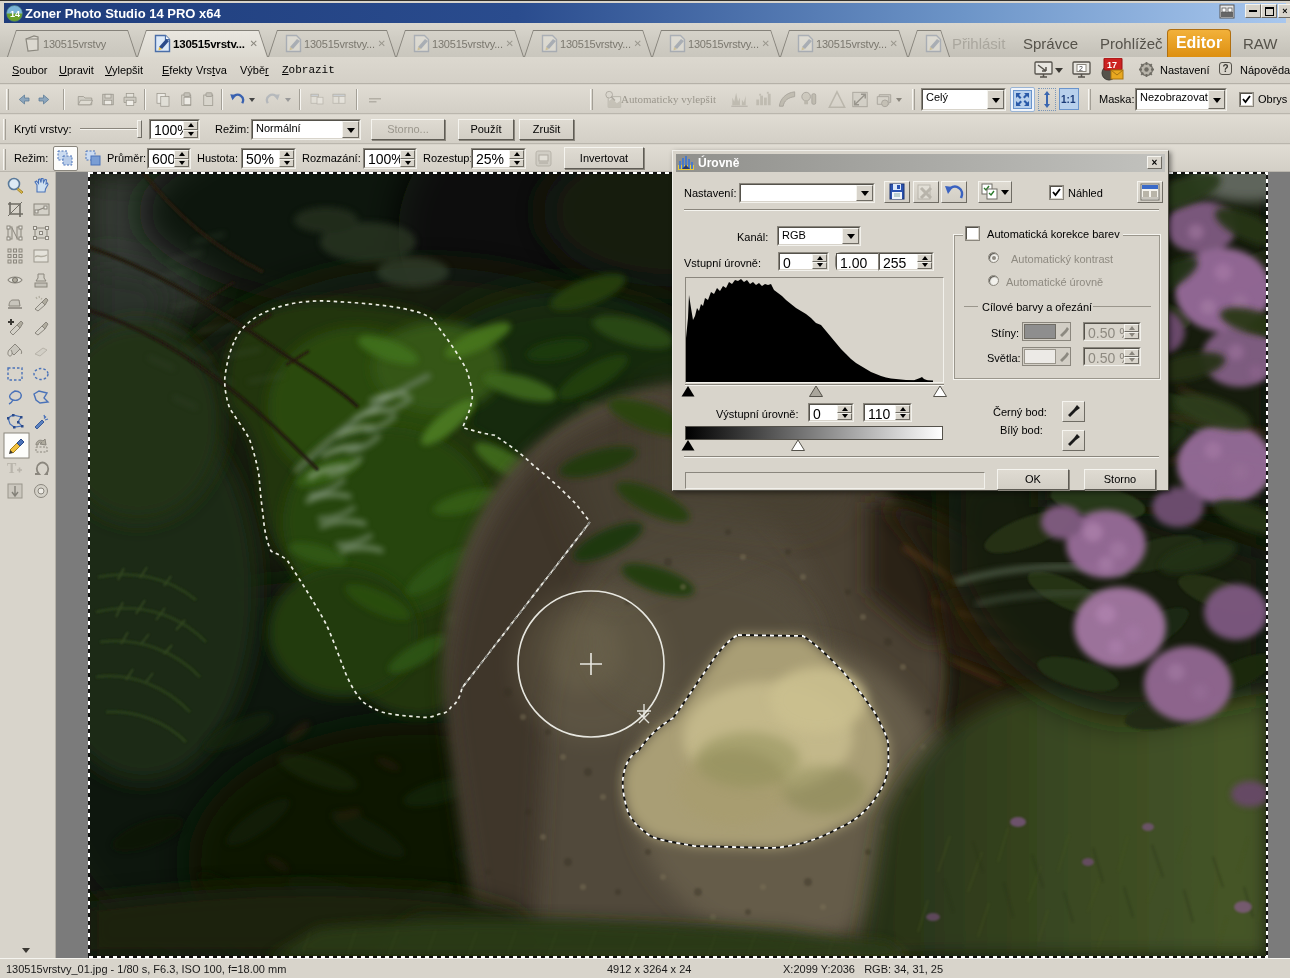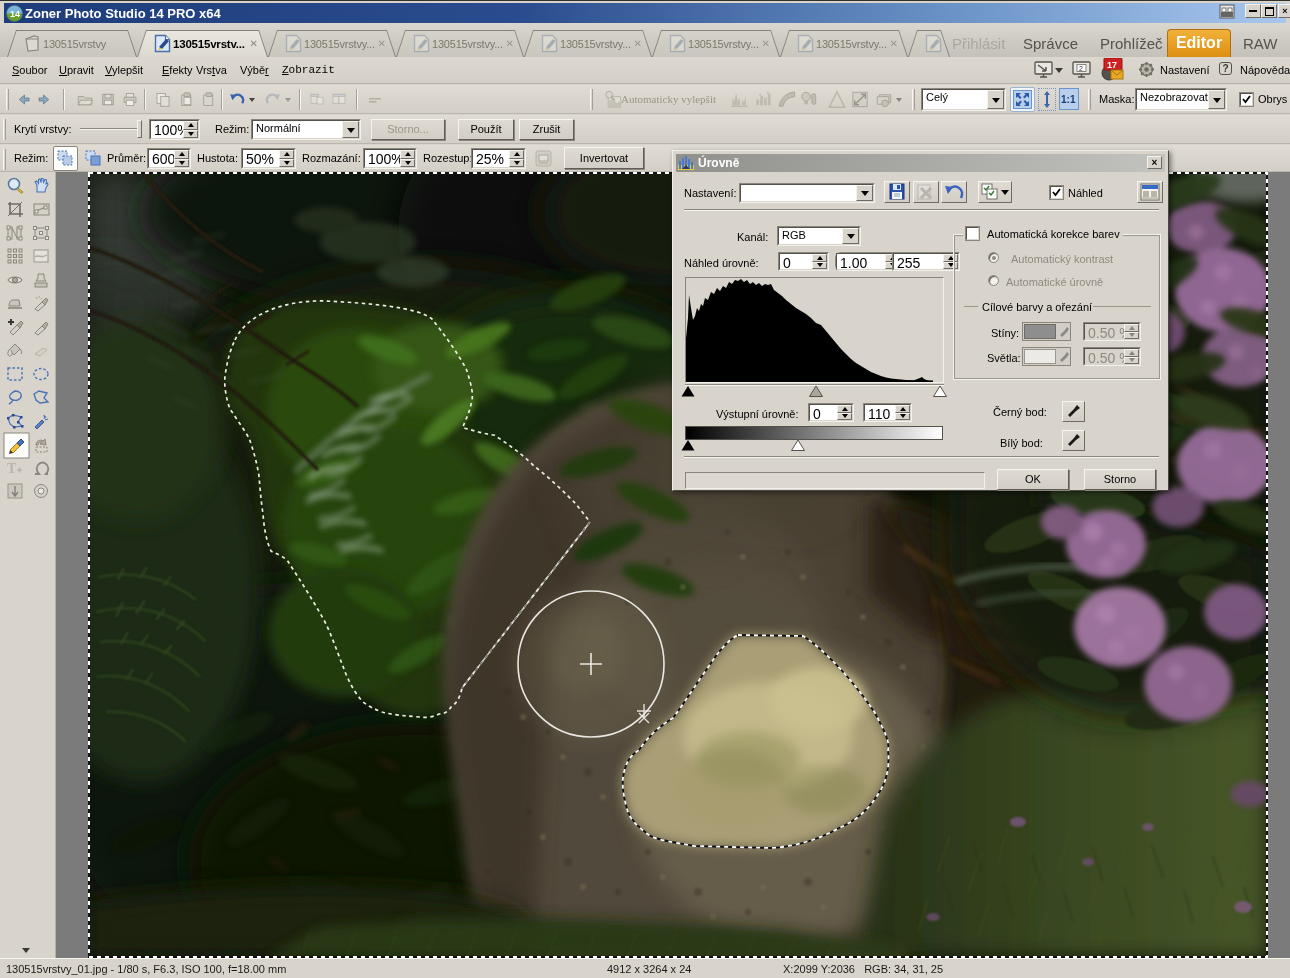--- a/index.html
+++ b/index.html
@@ -1004,34 +1004,34 @@
       </svg>
   </div>
   <div class="abs" style="left:11px;top:58px;width:475px;height:2px;border-top:1px solid #8a867d;border-bottom:1px solid #f5f4ef;"></div>
 
   <div class="dlglabel" style="left:64px;top:80px;">Kanál:</div>
   <div class="combo" style="left:104px;top:75px;width:84px;height:20px;">
       <div class="cin"></div>
       <div class="ctext">RGB</div>
       <div class="cbtn"></div>
     </div>
-  <div class="dlglabel" style="left:11px;top:106px;">Náhled úrovně:</div>
+  <div class="dlglabel" style="left:11px;top:106px;">Vstupní úrovně:</div>
   <div class="spin" style="left:105px;top:101px;width:51px;height:19px;">
       <div class="cin"></div>
       <div class="stext">0</div>
       <div class="sup"></div>
       <div class="sdn"></div>
     </div>
   <div class="spin" style="left:162px;top:101px;width:67px;height:19px;border-radius:6px;">
       <div class="cin"></div>
       <div class="stext">1.00</div>
       <div class="sup"></div>
       <div class="sdn"></div>
     </div>
-  <div class="spin" style="left:219px;top:101px;width:68px;height:19px;">
+  <div class="spin" style="left:205px;top:101px;width:56px;height:19px;">
       <div class="cin"></div>
       <div class="stext">255</div>
       <div class="sup"></div>
       <div class="sdn"></div>
     </div>
 
   <div class="abs" style="left:12px;top:126px;width:259px;height:106px;background:#d8d4cb;border:1px solid;border-color:#8a867d #f2f1ec #f2f1ec #8a867d;">
     <svg width="257" height="104" viewBox="0 0 257 104" preserveAspectRatio="none">
       <path d="M0 104 L0 60 L2 40 L3 17 L5 30 L7 42 L9 38 L11 30 L13 33 L15 26 L17 28 L19 20 L22 22 L25 14 L28 16 L31 10 L34 13 L37 8 L40 10 L43 4 L46 6 L49 2 L52 3 L55 1 L58 4 L61 2 L64 6 L67 4 L70 7 L73 5 L76 8 L79 6 L82 7 L85 6 L88 12 L92 15 L96 18 L100 22 L105 26 L110 30 L115 33 L120 36 L125 40 L130 45 L135 47 L140 53 L145 59 L150 65 L155 71 L160 76 L165 81 L170 85 L175 88 L180 91 L185 94 L190 96 L195 98 L200 99.5 L205 100.5 L210 101 L215 101.5 L220 102 L228 102.3 L234 100 L236 99 L238 101 L242 102.5 L247 103 L247 104 Z" fill="#000"></path>
       <rect x="0" y="102.5" width="247" height="1.5" fill="#000"></rect>
@@ -1108,21 +1108,21 @@
       <div class="cin" style="background:#d8d4cb;"></div>
       <div class="stext" style="color:#8e8a81;">0.50 %</div>
       <div class="sup"></div>
       <div class="sdn"></div>
     </div>
 
   <div class="dlglabel" style="left:320px;top:255px;">Černý bod:</div>
   <div class="dbtn" style="left:389px;top:250px;width:23px;height:21px;"><svg width="21" height="19" viewBox="0 0 21 19">
         <path d="M5 13 L11 7 L13 9 L7 15 Z M11 7 L14 3 L17 6 L13 9 Z" fill="#1a1a1a"></path>
       </svg></div>
-  <div class="dlglabel" style="left:327px;top:286px;">Bílý bod:</div>
+  <div class="dlglabel" style="left:327px;top:273px;">Bílý bod:</div>
   <div class="dbtn" style="left:389px;top:279px;width:23px;height:21px;"><svg width="21" height="19" viewBox="0 0 21 19">
         <path d="M5 13 L11 7 L13 9 L7 15 Z M11 7 L14 3 L17 6 L13 9 Z" fill="#1a1a1a"></path>
       </svg></div>
 
   <div class="abs" style="left:11px;top:305px;width:475px;height:2px;border-top:1px solid #8a867d;border-bottom:1px solid #f5f4ef;"></div>
   <div class="abs" style="left:12px;top:321px;width:300px;height:17px;border:1px solid;border-color:#8a867d #f2f1ec #f2f1ec #8a867d;background:#dcd8cf;"></div>
   <div class="btn" style="left:324px;top:318px;width:72px;height:21px;line-height:19px;">OK</div>
   <div class="btn" style="left:411px;top:318px;width:72px;height:21px;line-height:19px;">Storno</div>
 </div>
 

